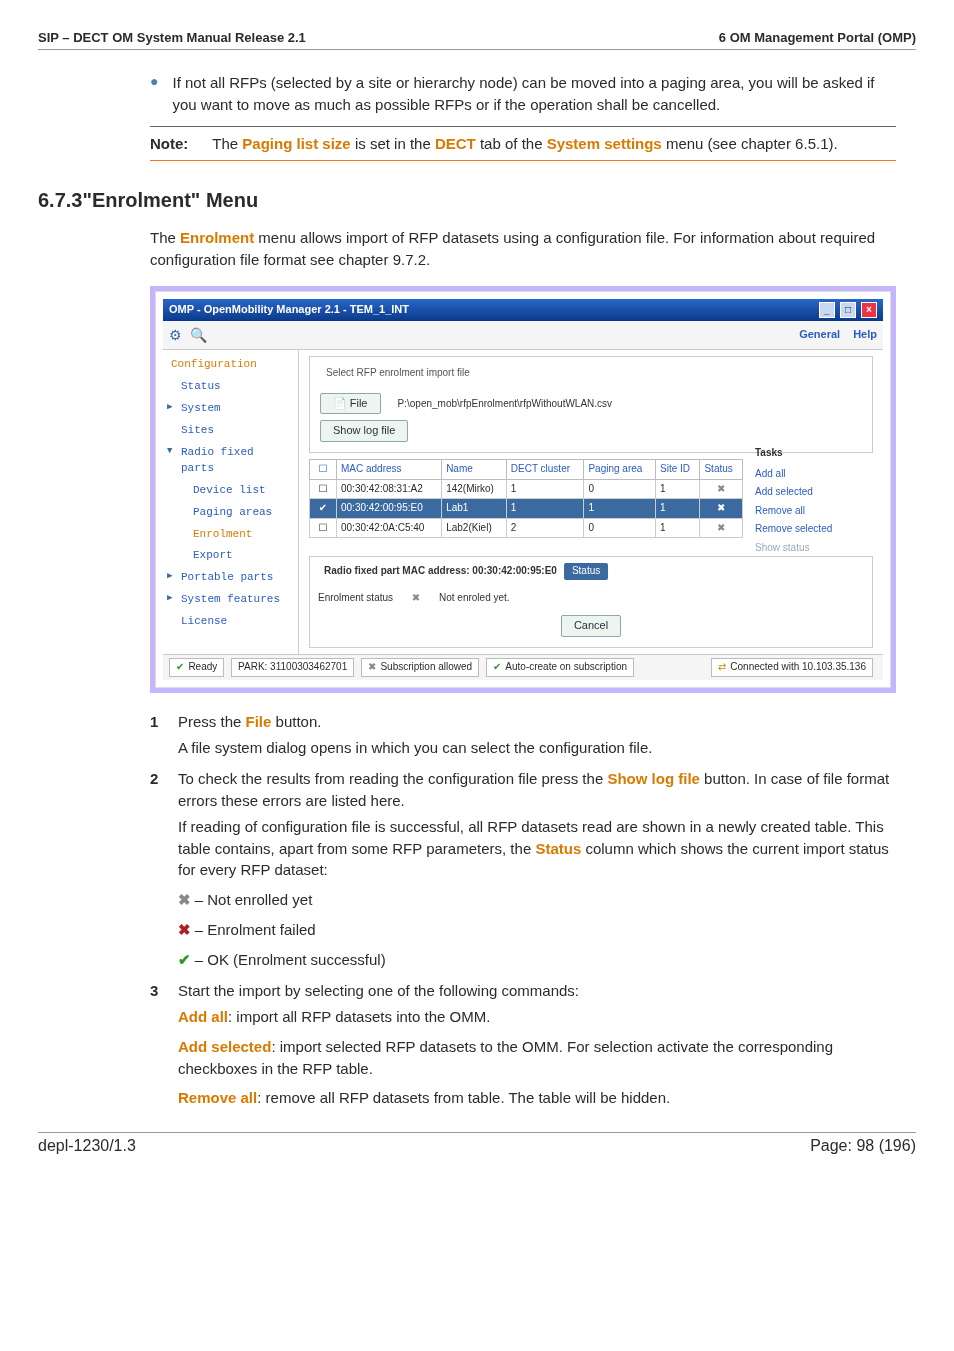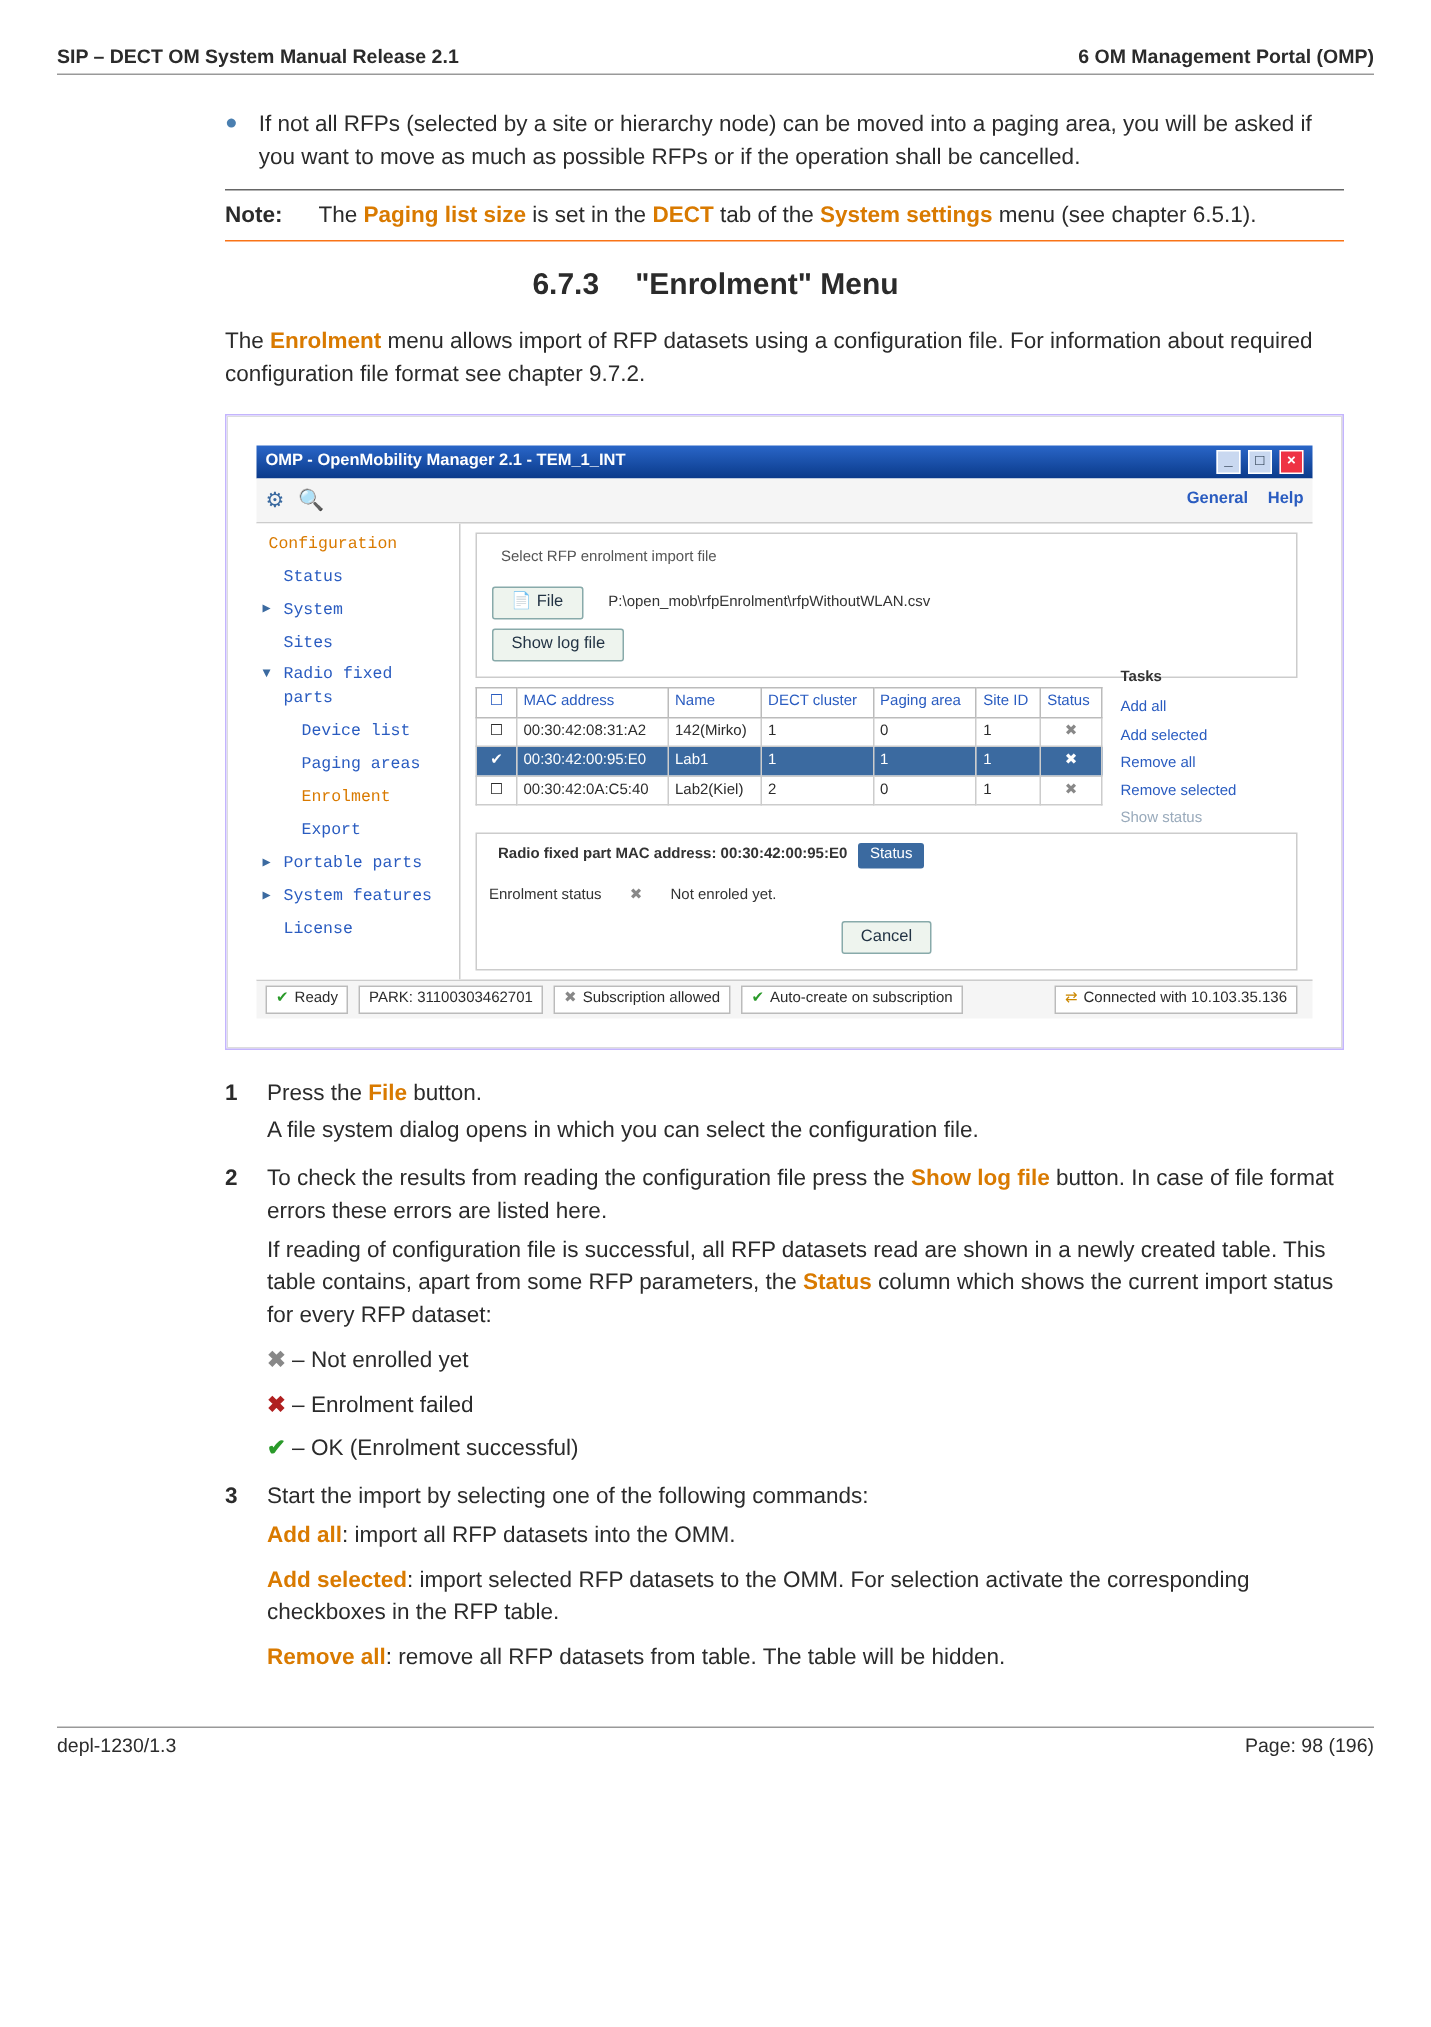--- a/index.html
+++ b/index.html
@@ -16,26 +16,24 @@
     display: flex;
     justify-content: space-between;
     font-weight: bold;
     font-size: 13px;
     border-bottom: 1px solid #999;
     padding-bottom: 4px;
     margin-bottom: 22px;
   }
   .section-heading {
     display: flex;
-    gap: 24px;
     font-weight: bold;
     font-size: 20px;
-    margin-top: 18px;
+    margin-top: 28px;
     margin-bottom: 12px;
-    justify-content: center;
   }
   .body-block {
     margin-left: 112px;
     margin-right: 20px;
     line-height: 1.45;
   }
   .bullet-row {
     display: flex;
     gap: 14px;
     margin-bottom: 10px;
@@ -57,33 +55,33 @@
   .orange { color: #d97a00; font-weight: bold; }
   .num-step { display: flex; gap: 12px; margin: 10px 0 4px 0; }
   .num-step .n { font-weight: bold; min-width: 16px; }
   .sub { margin-left: 28px; margin-bottom: 8px; }
   .icon-gray { color: #888; font-weight: bold; }
   .icon-red  { color: #b02020; font-weight: bold; }
   .icon-green{ color: #2a9a2a; font-weight: bold; }
   .footer-row {
     display: flex;
     justify-content: space-between;
-    font-size: 13px;
+    font-size: 16px;
     border-top: 1px solid #999;
     padding-top: 4px;
-    margin-top: 35px;
+    margin-top: 23px;
   }
 
   
   .app-frame {
     margin: 14px 0 18px 0;
-    border: 1px solid #c4b5fd;
+    border: 5px solid #c4b5fd;
     background: #fff;
     font-size: 11px;
-    padding: 20px;
+    padding: 8px;
     box-shadow: 0 0 0 1px #ddd inset;
   }
   .titlebar {
     background: linear-gradient(#2a66c8, #0a3a8a);
     color: #fff;
     padding: 3px 6px;
     display: flex;
     justify-content: space-between;
     font-weight: bold;
     font-size: 11px;

